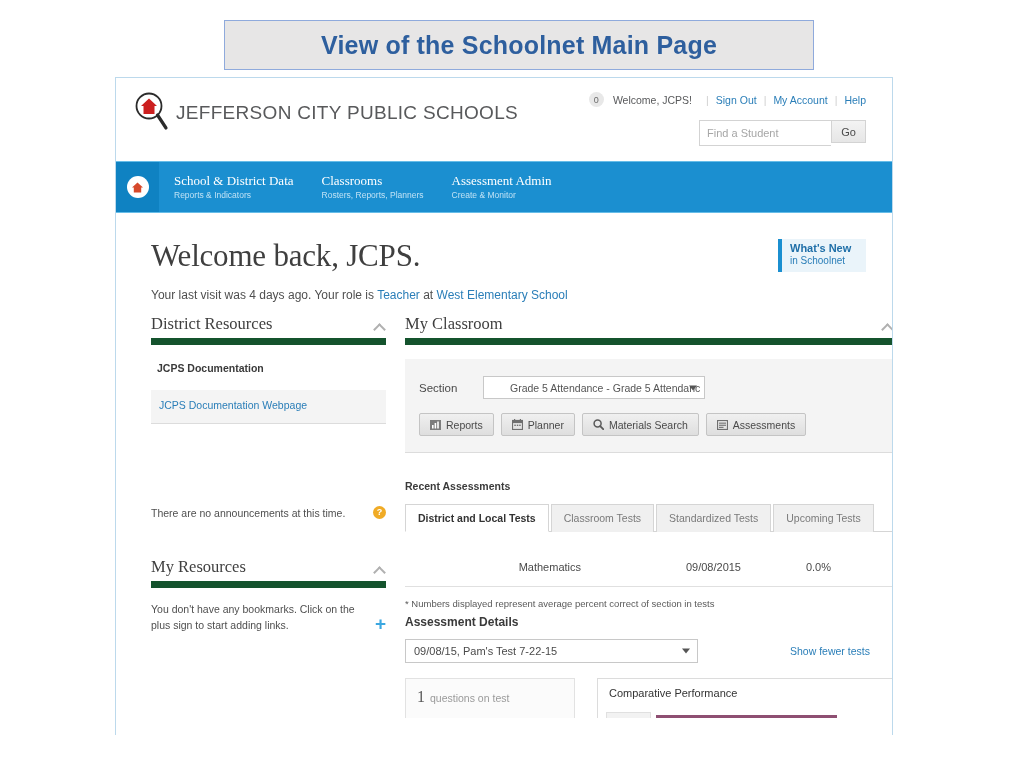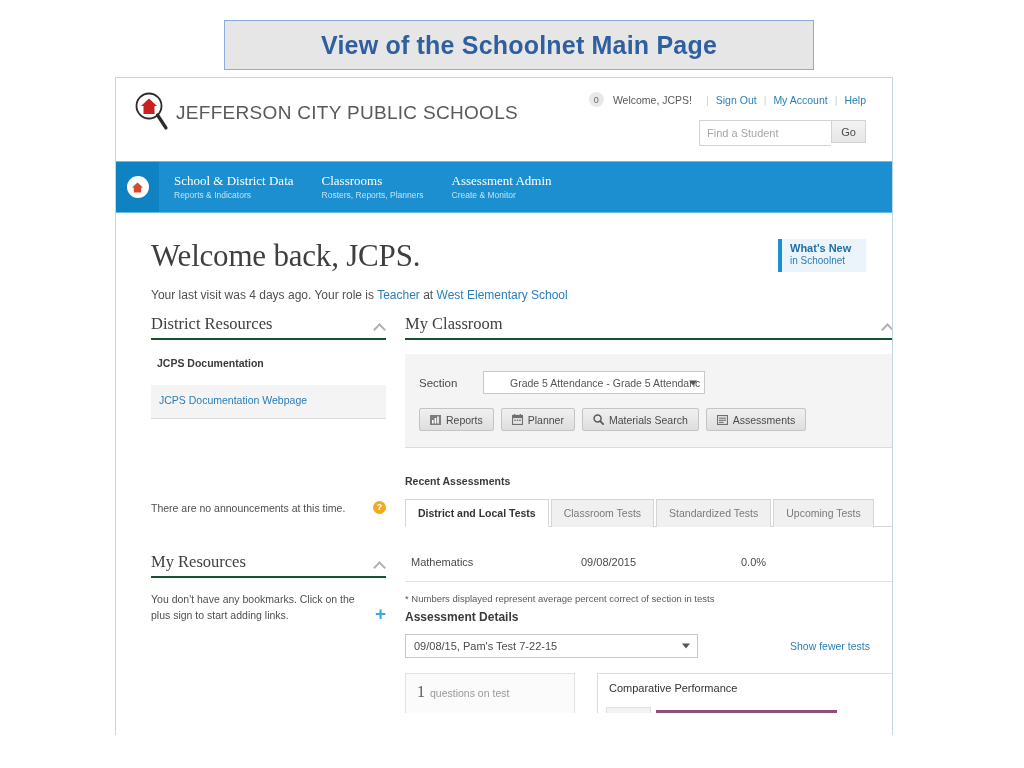--- a/index.html
+++ b/index.html
@@ -215,21 +215,21 @@
 
   
   .columns { display: flex; padding: 12px 0 0 17px; }
   .col-left { width: 235px; flex: none; }
   .col-right { flex: 1; padding-left: 19px; }
 
   .panel-head {
     display: flex;
     align-items: flex-end;
     justify-content: space-between;
-    border-bottom: 2px solid #14532d;
+    border-bottom: 7px solid #14532d;
     padding-bottom: 4px;
   }
   .panel-title {
     font-family: "Liberation Serif", serif;
     font-size: 16.5px;
     color: #3f3f3f;
   }
   .chev {
     width: 12px;
     height: 9px;
@@ -389,20 +389,21 @@
     font-weight: bold;
     border-bottom: 1px solid #ffffff;
   }
   .assess-row {
     display: flex;
     font-size: 11px;
     color: #4a4a4a;
     padding: 15px 0 13px 6px;
     border-bottom: 1px solid #e0e0e0;
     margin-top: 14px;
+    text-align: right;
   }
   .ac-subject { width: 170px; }
   .ac-date { width: 160px; }
   .ac-pct { width: 90px; }
   .footnote {
     font-size: 9.5px;
     color: #5a5a5a;
     margin-top: 11px;
   }
   .details-title {

